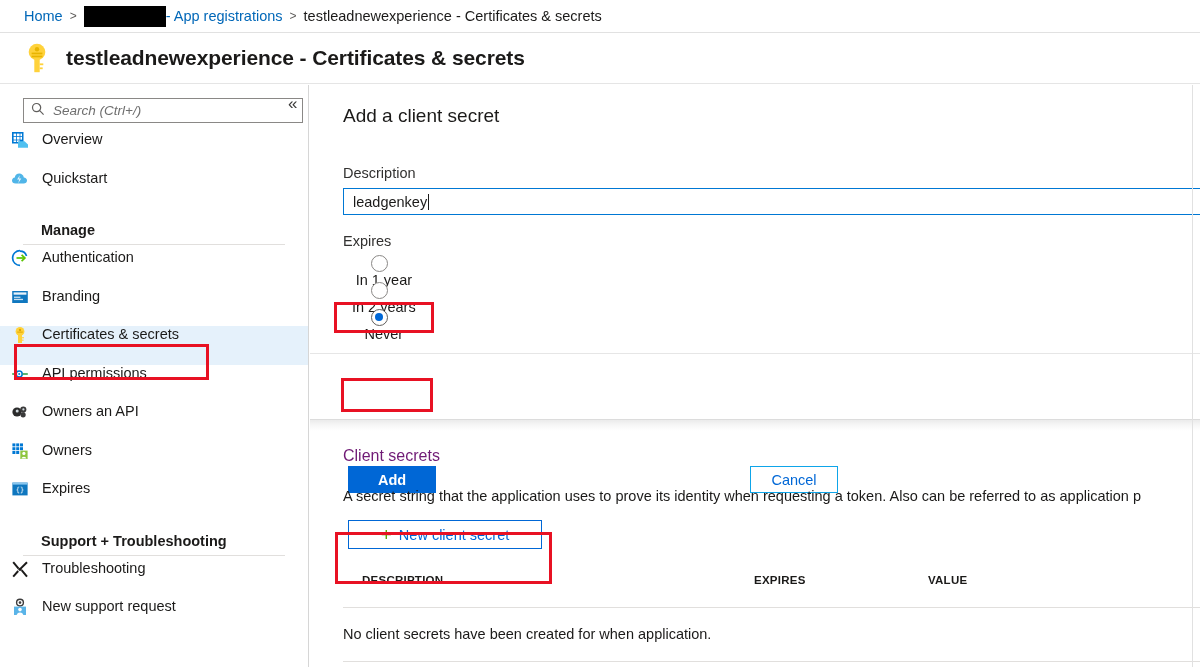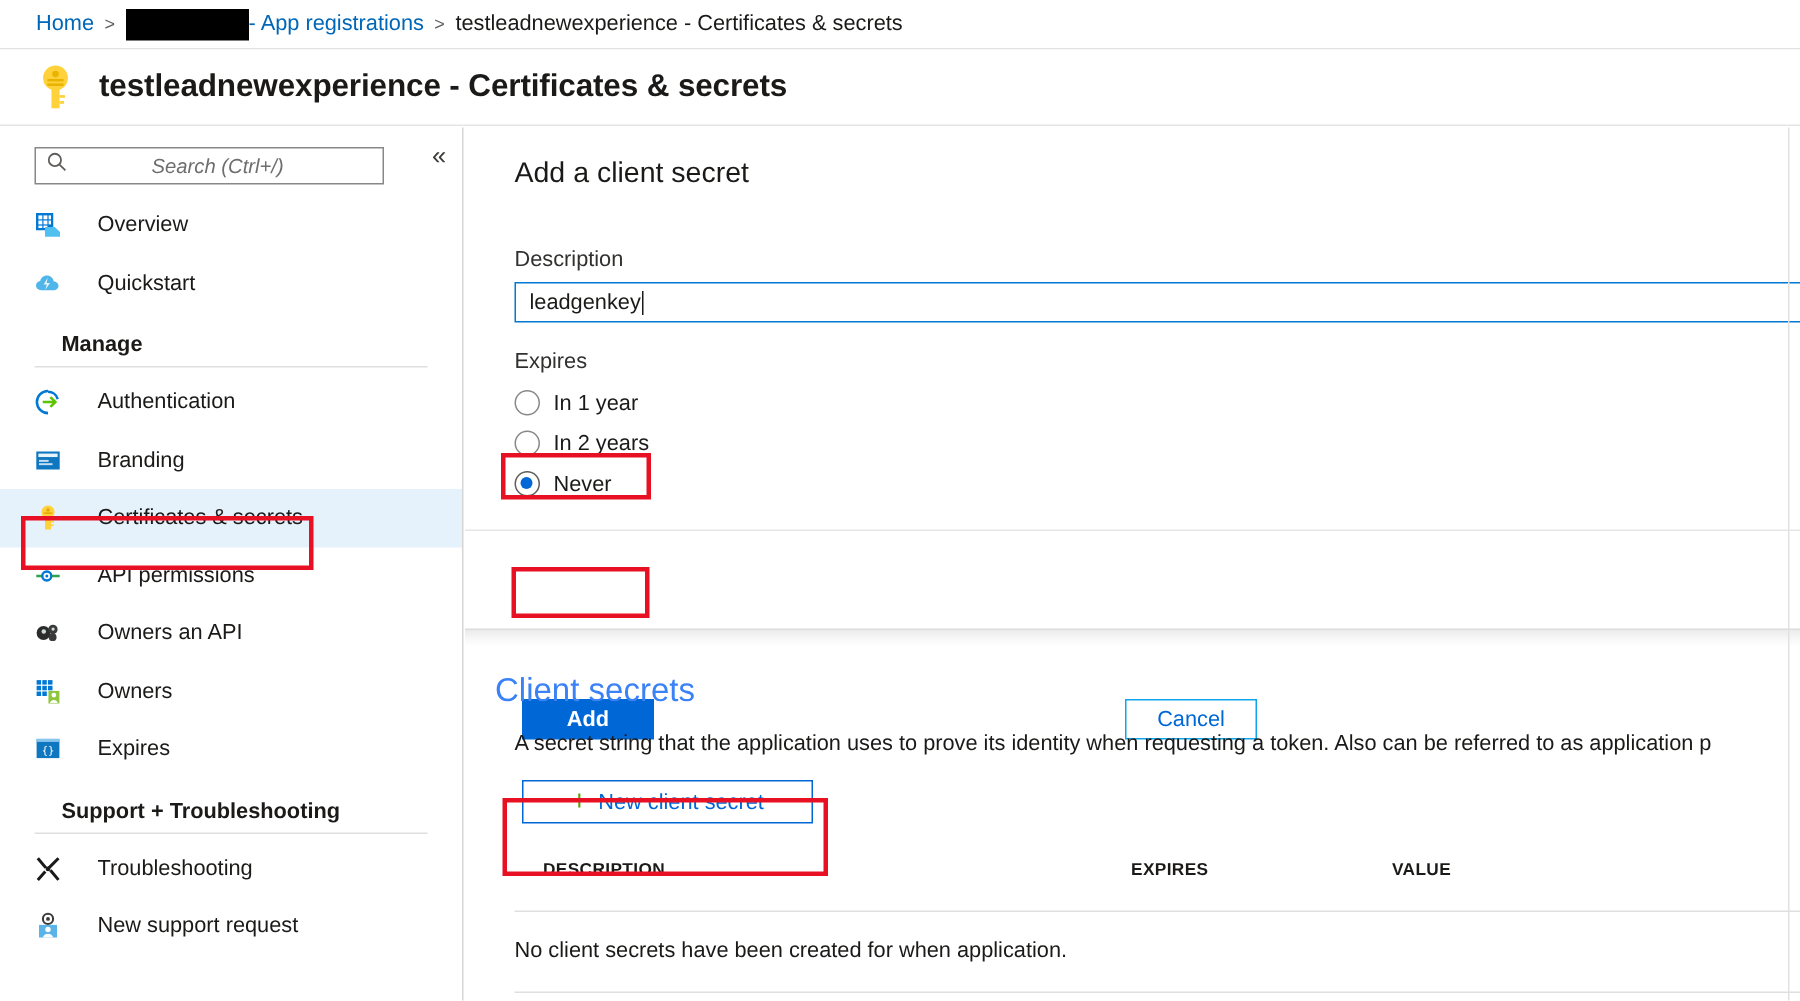--- a/index.html
+++ b/index.html
@@ -37,34 +37,34 @@
   .key-ico{display:block;}
 
   
   .sidebar{
     position:absolute;left:0;top:85px;width:309px;height:582px;
     background:#fff;border-right:1px solid #d6d6d6;box-sizing:border-box;
     overflow:hidden;
   }
   .search-row{position:relative;height:46px;}
   .search-box{
-    position:absolute;left:23px;top:13px;width:233px;height:25px;
+    position:absolute;left:23px;top:13px;width:280px;height:25px;
     border:1px solid #8a8886;background:#fff;box-sizing:border-box;
-    display:flex;align-items:center;padding-left:7px;gap:48px;
+    display:flex;align-items:center;padding-left:7px;
   }
   .search-box .ph{
     font-style:italic;font-size:13.5px;color:#6e6e6e;margin-left:8px;
   }
   .collapse-btn{
     position:absolute;left:288px;top:10px;font-size:17px;color:#3b3a39;
     cursor:pointer;line-height:1;
   }
   .nav-item{
-    position:relative;height:38.5px;display:flex;align-items:center;
-    padding-left:23px;box-sizing:border-box;cursor:pointer;font-size:14.5px;gap:11px;
+    position:relative;height:38.5px;display:flex;
+    padding-left:11px;box-sizing:border-box;cursor:pointer;font-size:14.5px;
   }
   .nav-item .lbl{margin-left:13px;color:#1b1a19;}
   .nav-item.selected{background:#e5f1fb;}
   .nav-ico{width:18px;height:18px;display:block;flex:0 0 18px;}
   .sect-head{
     padding:14px 0 4px 41px;font-size:14.5px;font-weight:700;color:#1b1a19;
   }
   .sect-rule{
     height:1px;background:#e1dfdd;margin:2px 23px 4px 23px;
   }
@@ -84,21 +84,21 @@
   .desc-input{
     position:absolute;left:33px;top:103px;width:880px;height:27px;
     border:1px solid #0078d4;box-sizing:border-box;background:#fff;
     display:flex;align-items:center;padding-left:9px;font-size:14.5px;color:#1b1a19;
   }
   .caret{
     display:inline-block;width:1px;height:16px;background:#1b1a19;margin-left:1px;
   }
   .radio-group{position:absolute;left:33px;top:170px;}
   .radio-row{
-    display:flex;align-items:center;height:27px;position:relative;cursor:pointer;
+    display:flex;align-items:center;height:27px;position:relative;cursor:pointer;flex-direction:column;
   }
   .radio-mark{
     width:17px;height:17px;border-radius:50%;border:1.5px solid #8a8886;
     box-sizing:border-box;background:#fff;flex:0 0 17px;position:relative;
   }
   .radio-row.checked .radio-mark{border-color:#605e5c;}
   .radio-row.checked .radio-mark::after{
     content:"";position:absolute;left:3px;top:3px;width:8px;height:8px;
     border-radius:50%;background:#0067d6;
   }
@@ -117,21 +117,21 @@
     display:flex;align-items:center;justify-content:center;cursor:pointer;
     box-sizing:border-box;
   }
   .panel-gap{
     position:absolute;left:0;top:334px;width:890px;height:12px;
     background:linear-gradient(to bottom,#ebebeb 0%,#f6f6f6 45%,#ffffff 100%);
     border-top:1px solid #dcdcdc;box-sizing:border-box;
   }
   .secrets{position:absolute;left:0;top:346px;width:890px;}
   .secrets-title{
-    position:absolute;left:20px;top:16px;font-size:22px;color:#3b82f6;
+    position:absolute;left:33px;top:16px;font-size:16px;color:#701a75;
   }
   .secrets-desc{
     position:absolute;left:33px;top:57px;width:1000px;font-size:14.5px;
     color:#1b1a19;white-space:nowrap;
   }
   .new-secret-btn{
     position:absolute;left:38px;top:89px;width:194px;height:29px;
     border:1px solid #0067d6;background:#fff;box-sizing:border-box;
     display:flex;align-items:center;justify-content:center;cursor:pointer;
   }

